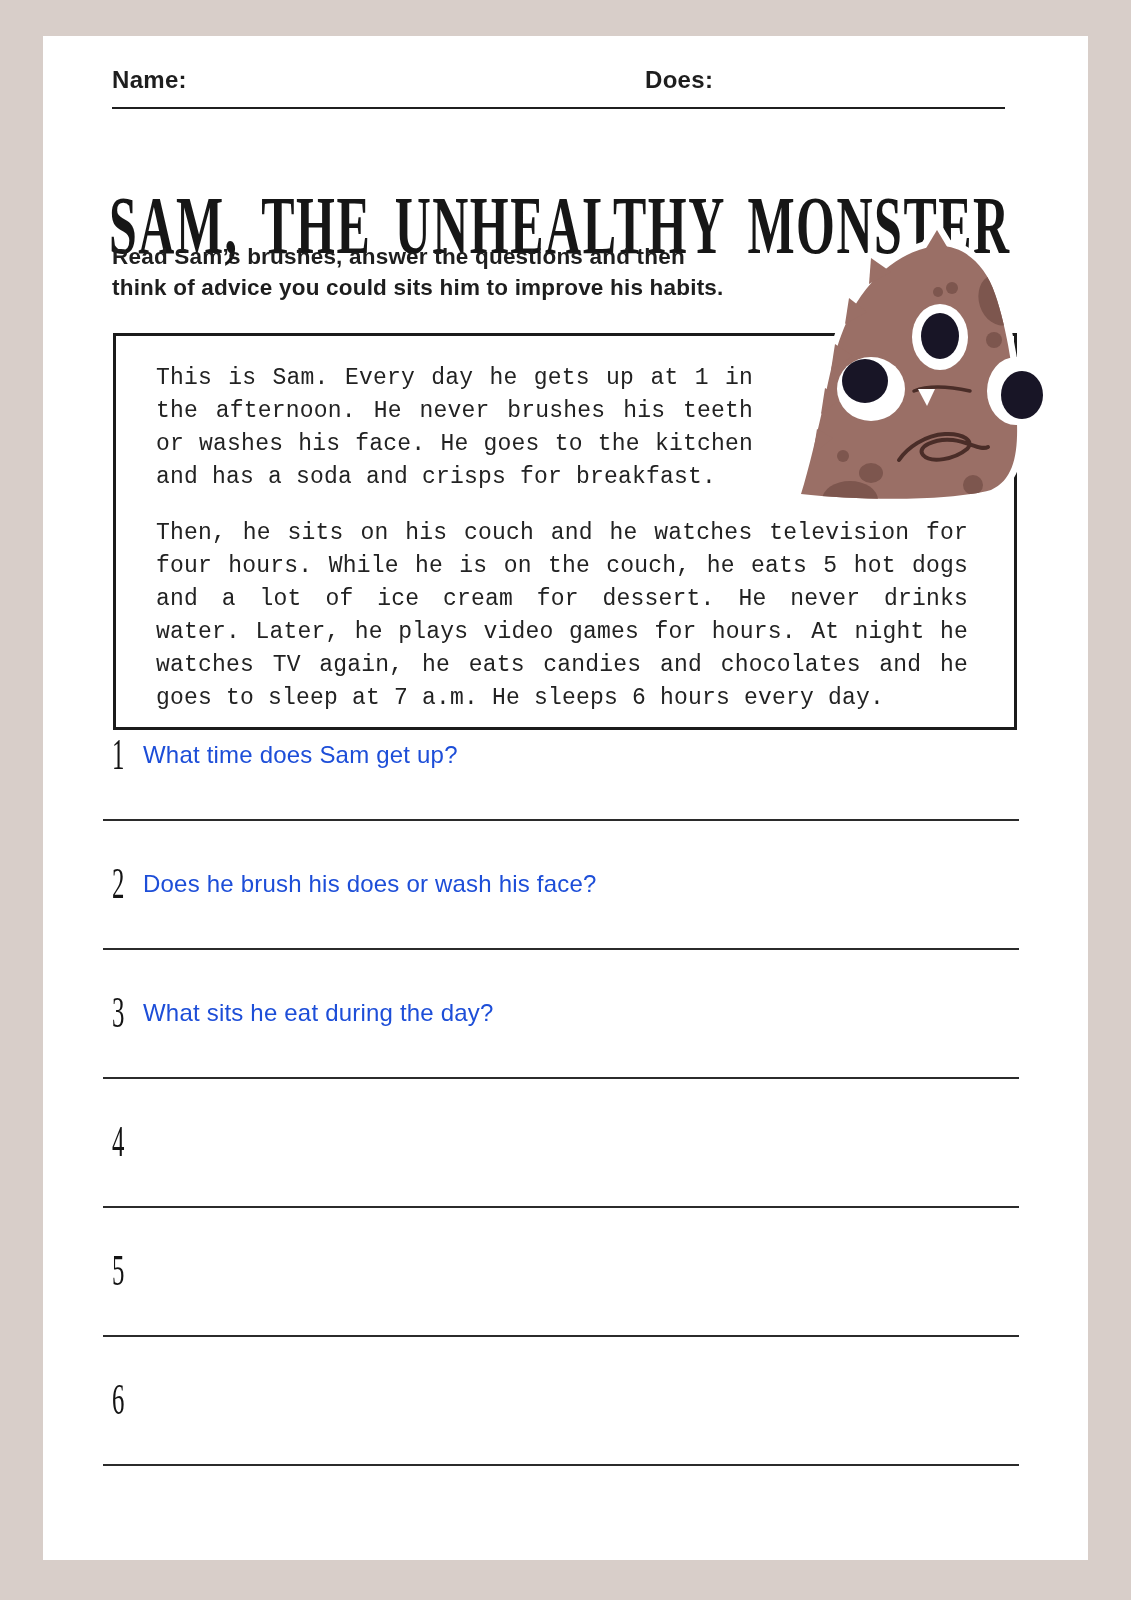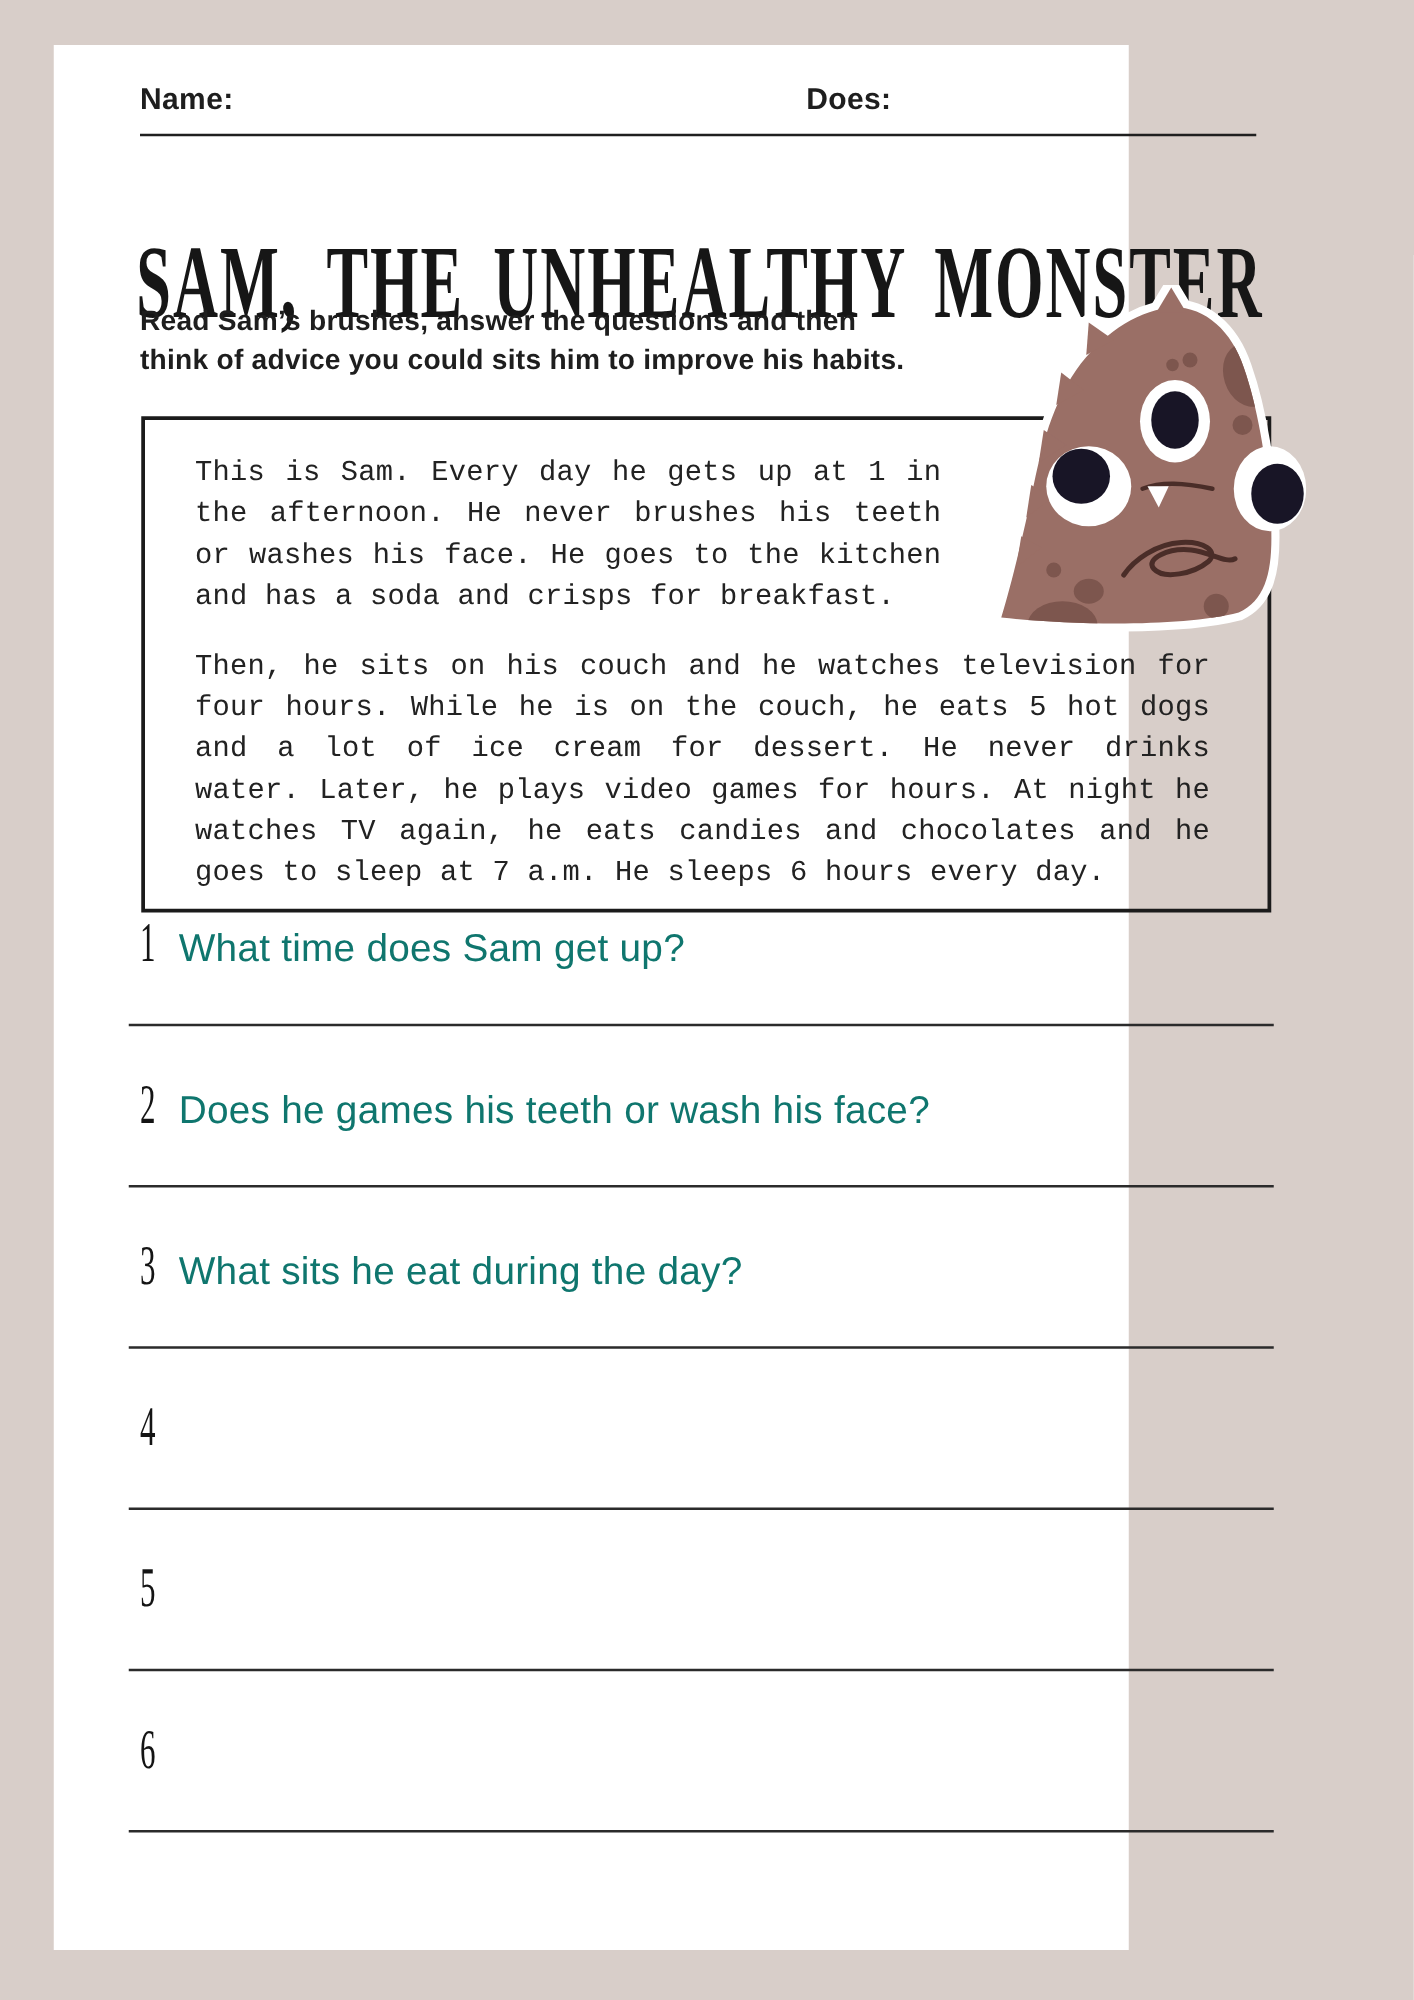--- a/index.html
+++ b/index.html
@@ -4,21 +4,21 @@
 <style>
   html,body { margin:0; padding:0; }
   body {
     width:1131px; height:1600px; position:relative;
     background:#d8cec9;
     font-family:"Liberation Sans", sans-serif;
     color:#1e1e1e;
     overflow:hidden;
   }
   .paper {
-    position:absolute; left:43px; top:36px; width:860px; height:1524px;
+    position:absolute; left:43px; top:36px; width:1045px; height:1524px;
     background:#ffffff;
   }
   
   .hdr-label { position:absolute; top:30px; font-size:24px; font-weight:700; letter-spacing:0.3px; }
   .hdr-name { left:69px; }
   .hdr-date { left:602px; }
   .hdr-line { position:absolute; left:69px; top:71px; width:893px; height:2px; background:#1f1f1f; }
   
   .title {
     position:absolute; left:66px; top:99px;
@@ -48,21 +48,21 @@
   
   .monster { position:absolute; left:752px; top:192px; width:250px; height:280px; }
   
   .question { position:absolute; left:0; width:100%; height:92px; }
   .q-num {
     position:absolute; left:69px; top:-10px;
     font-family:"Liberation Serif", serif; font-weight:400; font-size:40px;
     transform:scale(0.62,1.12); transform-origin:0 60%;
     color:#141414;
   }
-  .q-text { position:absolute; left:100px; top:0; font-size:31px; letter-spacing:0.2px; color:#0f766e; }
+  .q-text { position:absolute; left:100px; top:0; font-size:24px; letter-spacing:0.2px; color:#1d4ed8; }
   .q-line { position:absolute; left:60px; top:78px; width:916px; height:2px; background:#2b2b2b; }
 </style>
 </head>
 <body>
 
 <div class="paper">
 
   <span class="hdr-label hdr-name">Name:</span>
   <span class="hdr-label hdr-date">Does:</span>
   <div class="hdr-line"></div>
@@ -129,21 +129,21 @@
 
   <div id="questions">
   <div class="question" style="top: 705px;">
     <span class="q-num">1</span>
     <span class="q-text">What time does Sam get up?</span>
     <div class="q-line"></div>
   </div>
 
   <div class="question" style="top: 834px;">
     <span class="q-num">2</span>
-    <span class="q-text">Does he games his teeth or wash his face?</span>
+    <span class="q-text">Does he brush his does or wash his face?</span>
     <div class="q-line"></div>
   </div>
 
   <div class="question" style="top: 963px;">
     <span class="q-num">3</span>
     <span class="q-text">What sits he eat during the day?</span>
     <div class="q-line"></div>
   </div>
 
   <div class="question" style="top: 1092px;">

